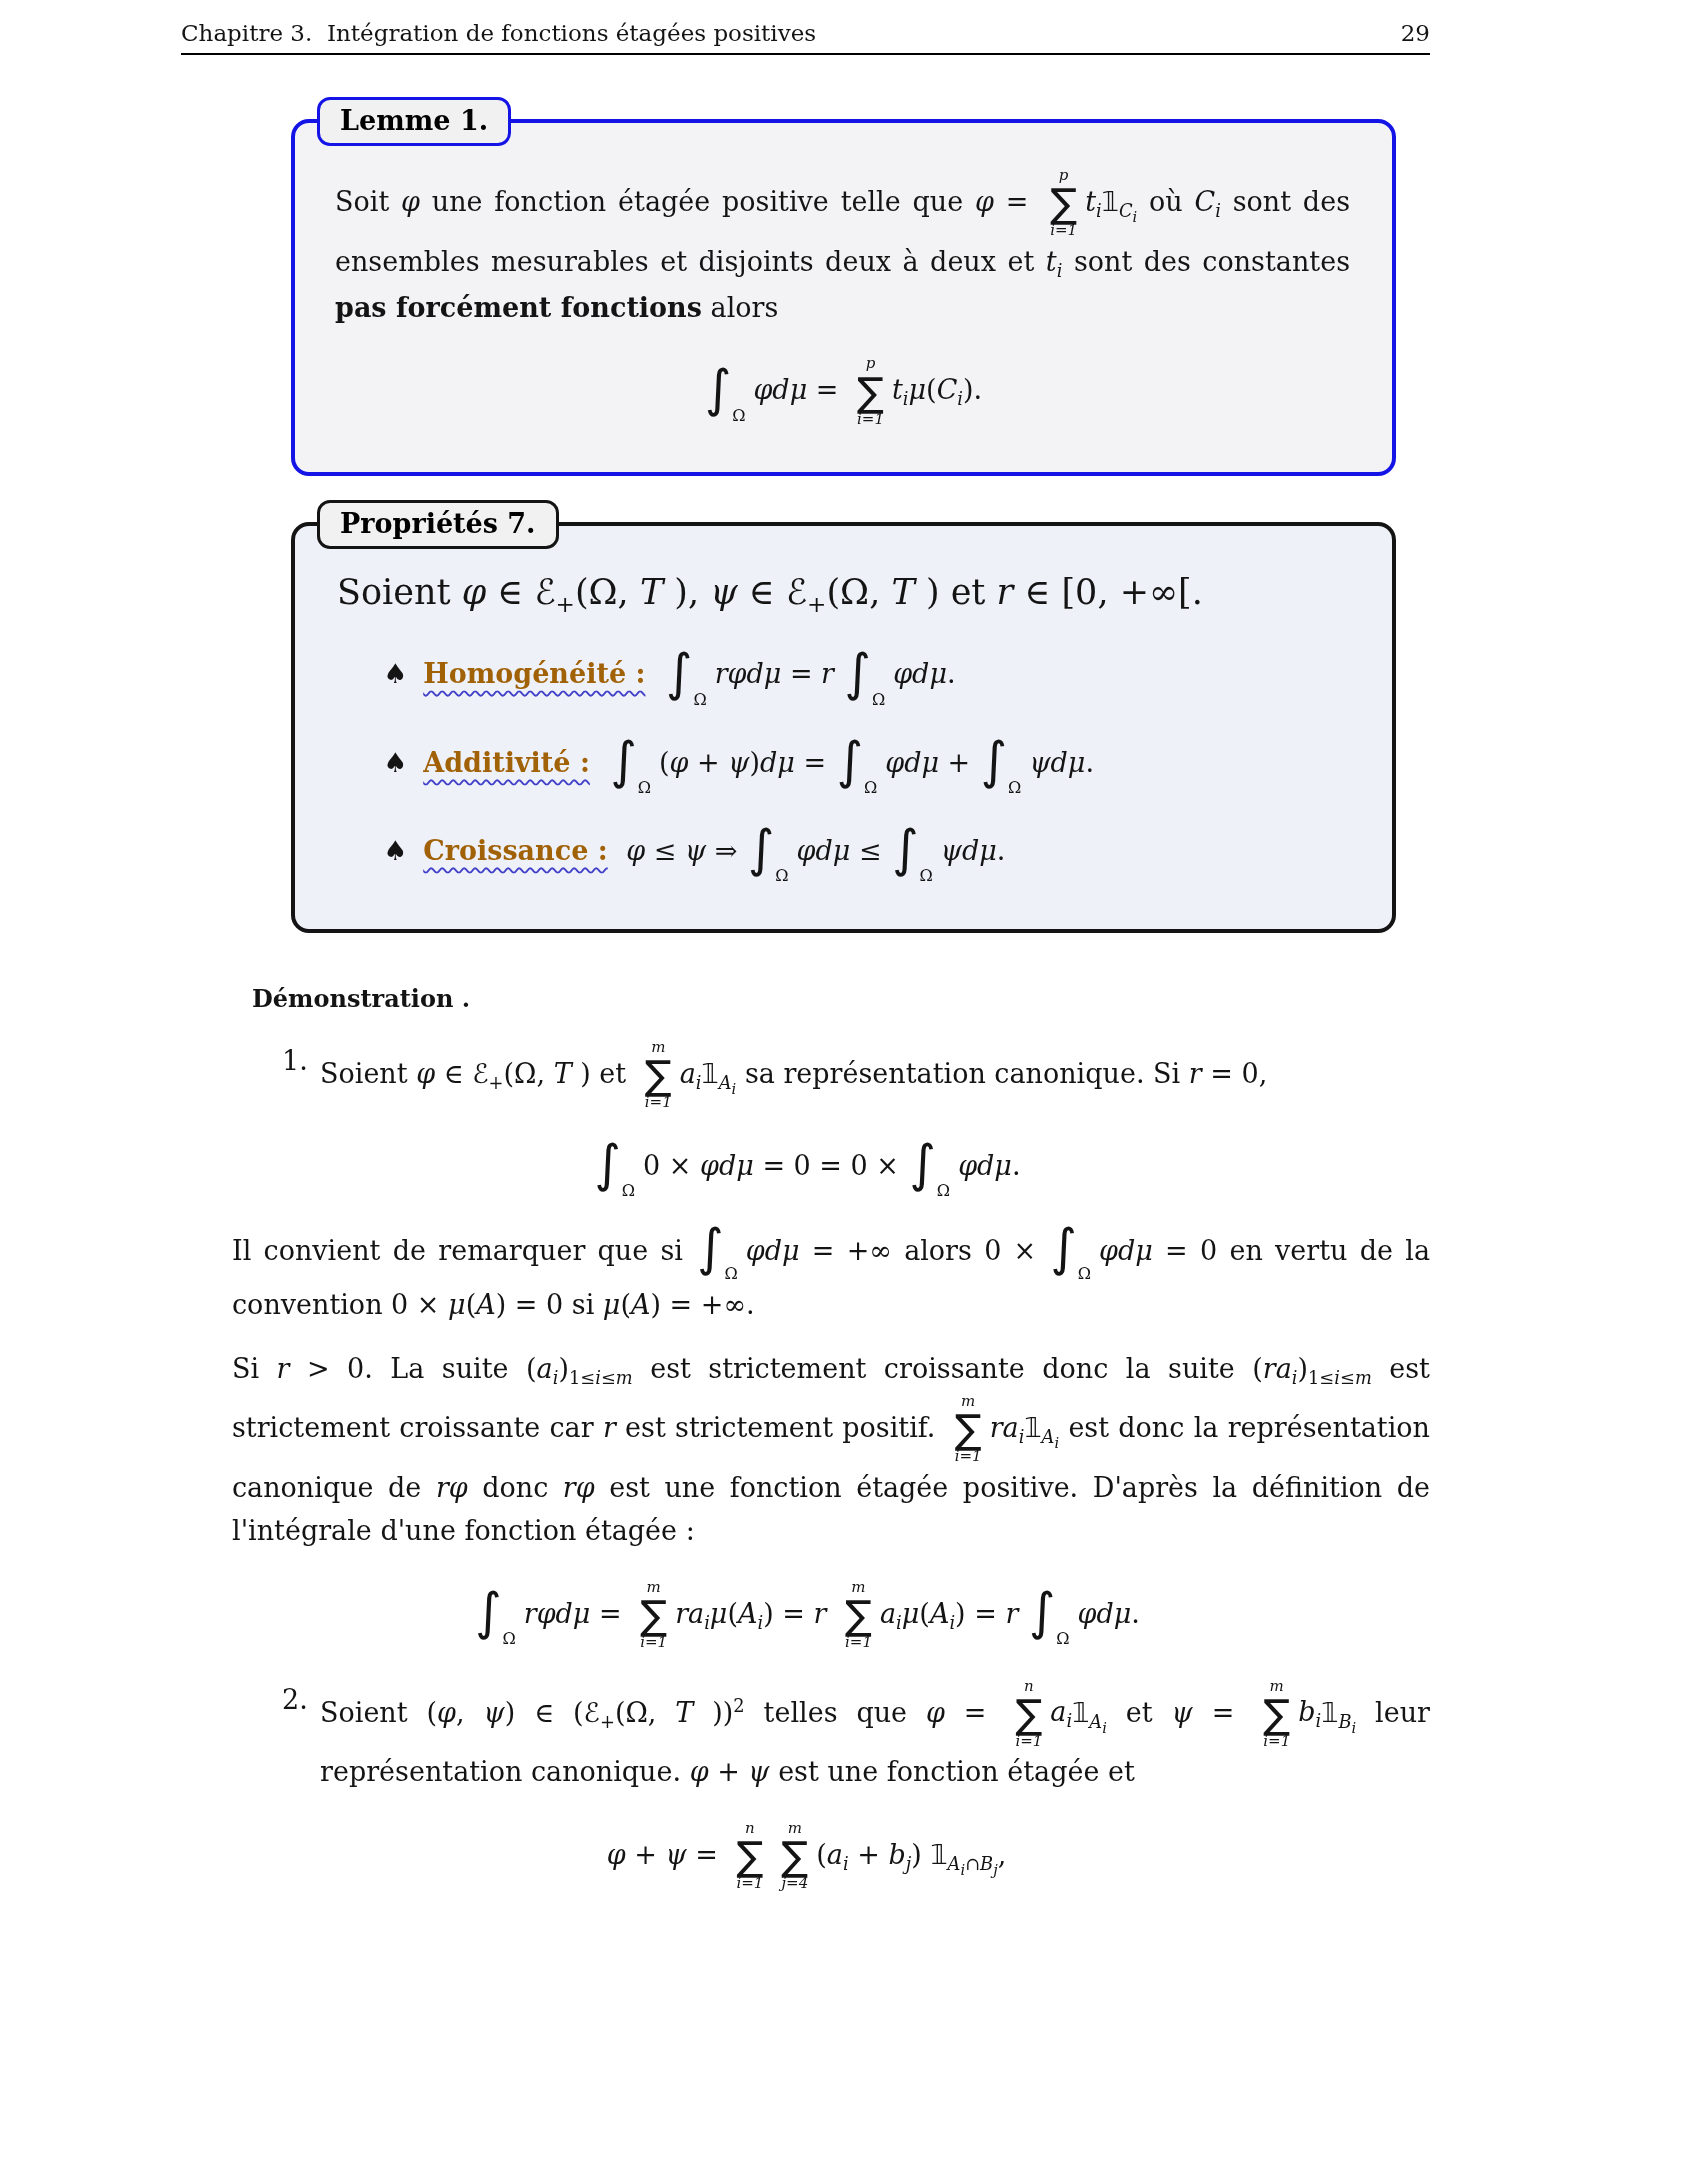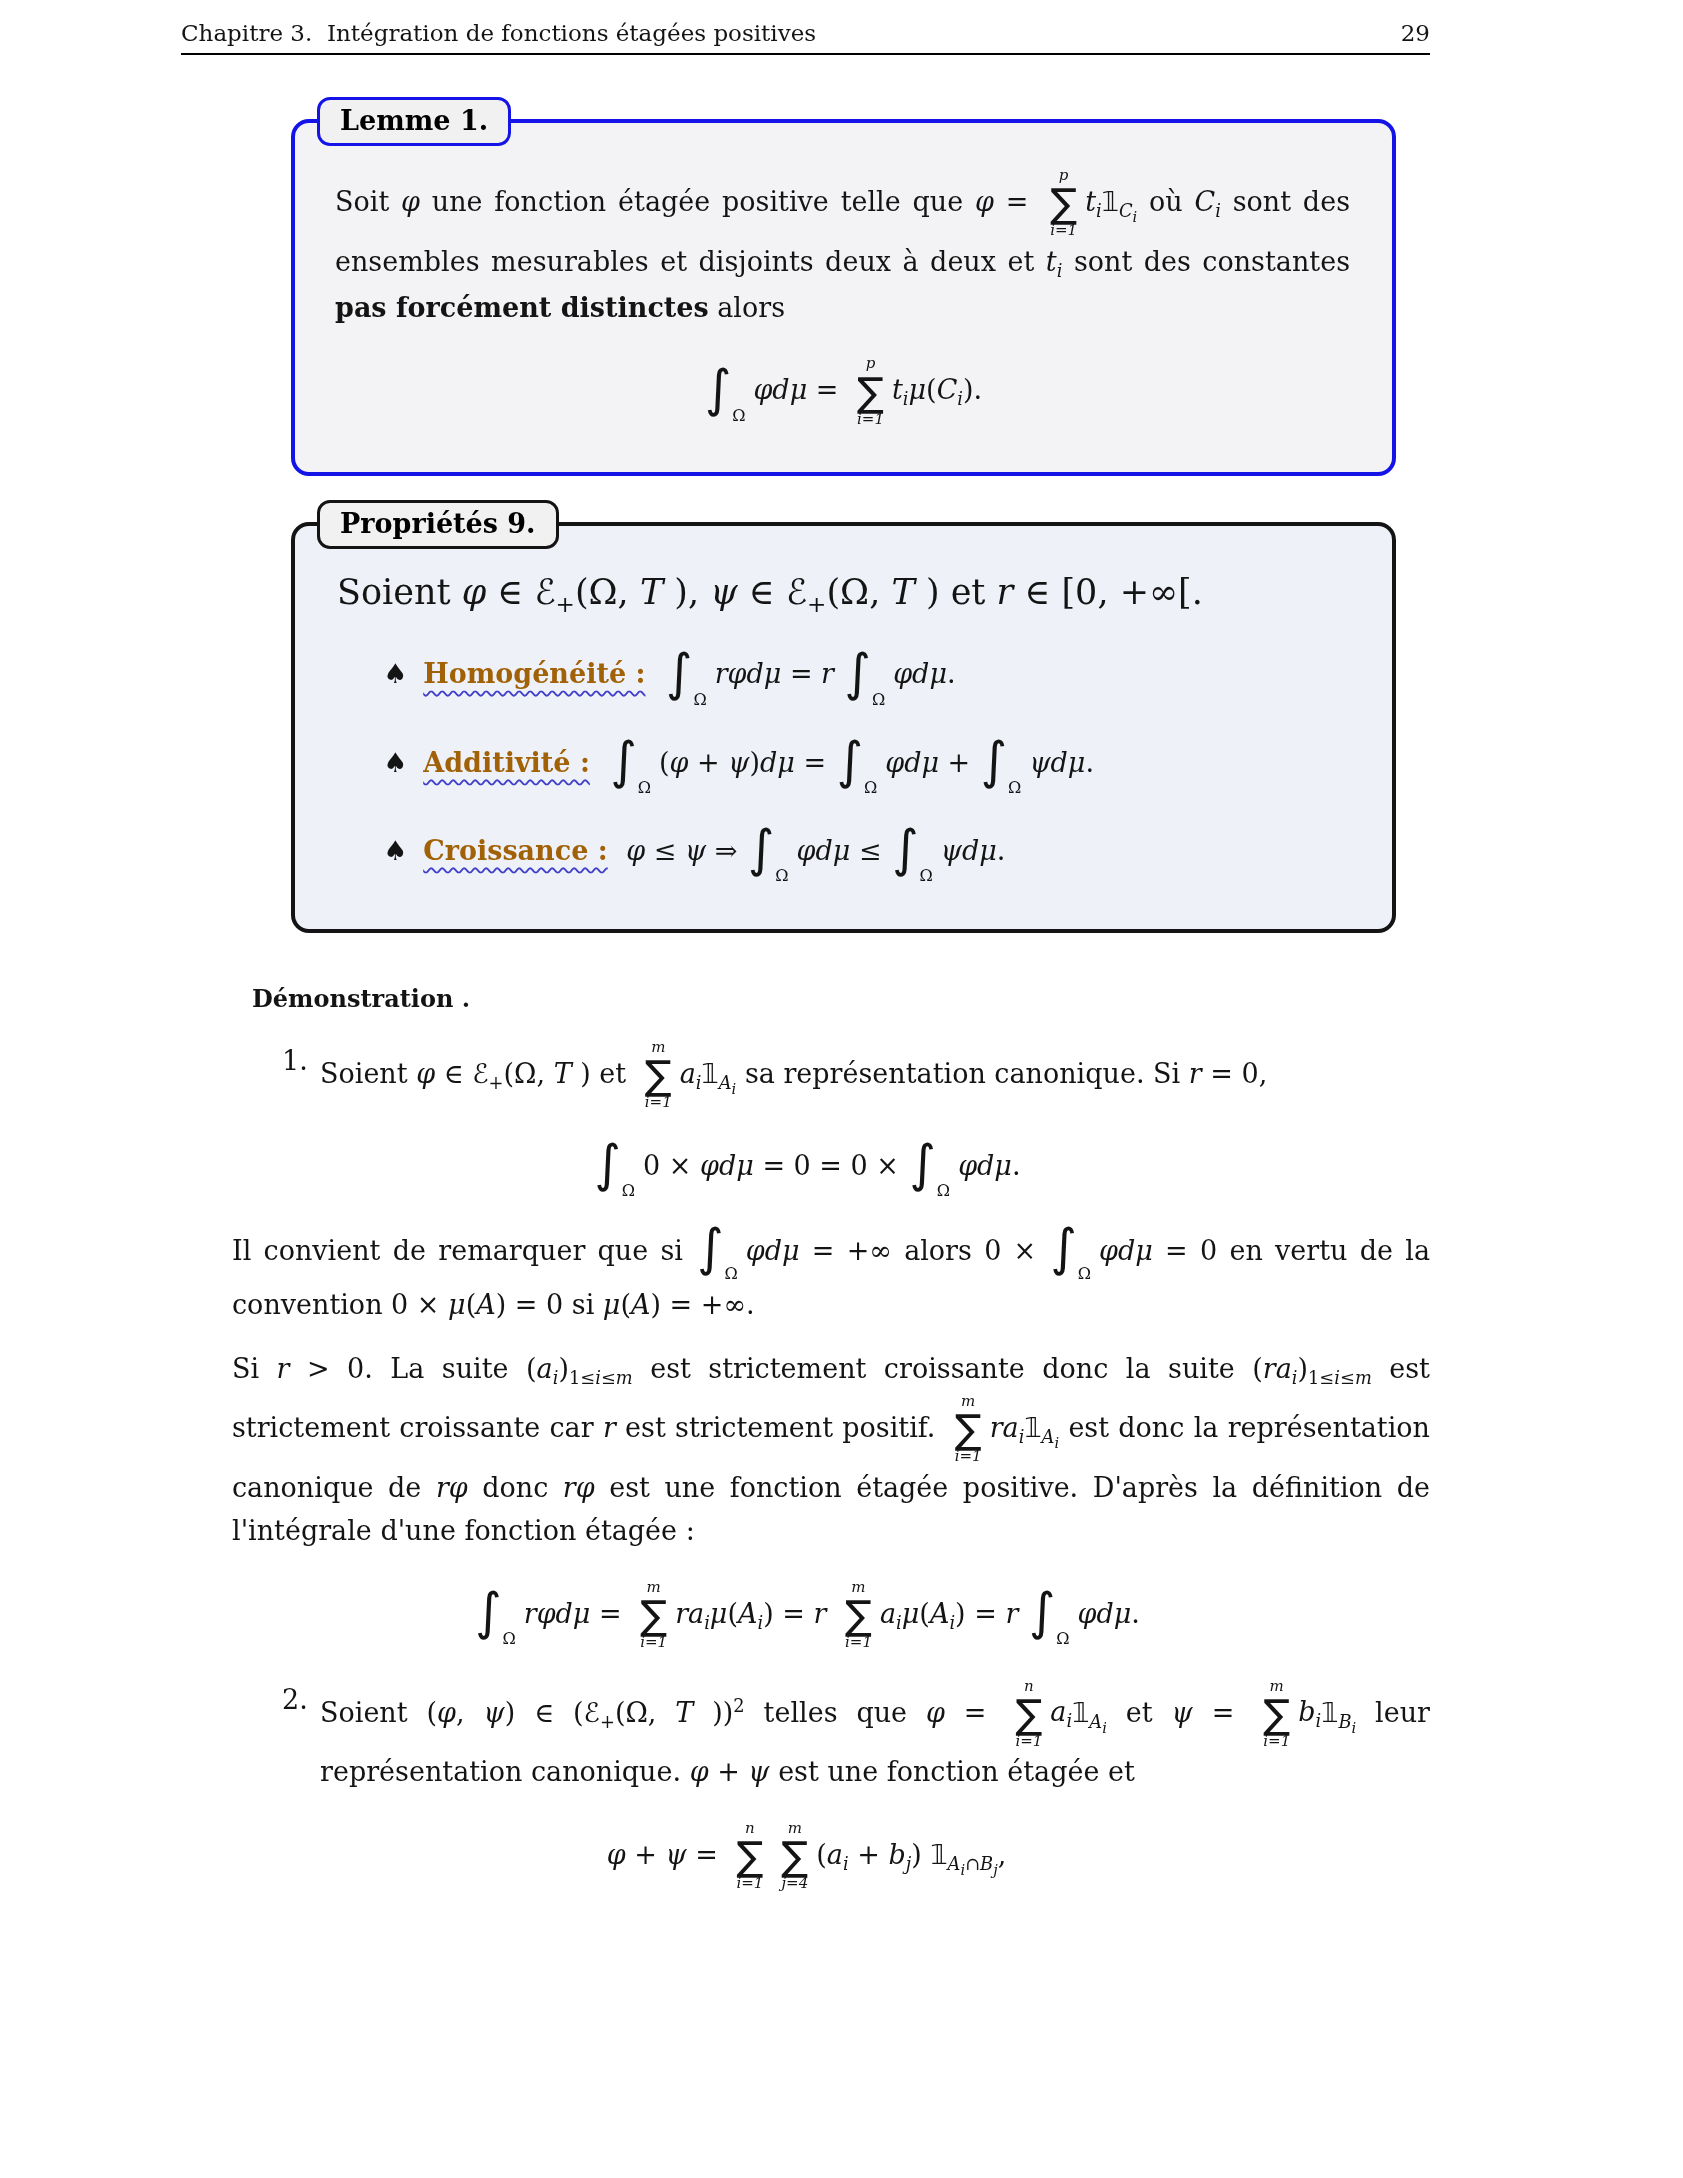--- a/index.html
+++ b/index.html
@@ -89,31 +89,31 @@
   <div class="main">
 
     <section class="thmbox blue">
       <div class="badge">
         <span>Lemme 1.</span>
       </div>
       <div class="bodytext">Soit <i>φ</i> une fonction étagée positive telle que <i>φ</i> = <span class="sum">
             <span class="t">p</span>
             <span class="s">∑</span>
             <span class="b">i=1</span>
-          </span><i>t<sub>i</sub></i><span class="bb">𝟙</span><sub><i>C<sub>i</sub></i></sub> où <i>C<sub>i</sub></i> sont des ensembles mesurables et disjoints deux à deux et <i>t<sub>i</sub></i> sont des constantes <b>pas forcément distinctes</b> alors</div>
+          </span><i>t<sub>i</sub></i><span class="bb">𝟙</span><sub><i>C<sub>i</sub></i></sub> où <i>C<sub>i</sub></i> sont des ensembles mesurables et disjoints deux à deux et <i>t<sub>i</sub></i> sont des constantes <b>pas forcément fonctions</b> alors</div>
       <div class="eq"><span class="int"><span class="ig">∫</span><span class="iz">Ω</span></span><i>φdμ</i> = <span class="sum">
             <span class="t">p</span>
             <span class="s">∑</span>
             <span class="b">i=1</span>
           </span><i>t<sub>i</sub>μ</i>(<i>C<sub>i</sub></i>).</div>
     </section>
 
     <section class="thmbox dark">
       <div class="badge">
-        <span>Propriétés 9.</span>
+        <span>Propriétés 7.</span>
       </div>
       <div class="prop-intro">Soient <i>φ</i> ∈ <span class="cal">ℰ</span><sub>+</sub>(Ω, <i>T</i> ), <i>ψ</i> ∈ <span class="cal">ℰ</span><sub>+</sub>(Ω, <i>T</i> ) et <i>r</i> ∈ [0, +∞[.</div>
 
       <div class="prop-item">
         <span class="spade">♠</span><span class="plabel">Homogénéité&nbsp;:</span>
         <span><span class="int"><span class="ig">∫</span><span class="iz">Ω</span></span><i>rφdμ</i> = <i>r</i> <span class="int"><span class="ig">∫</span><span class="iz">Ω</span></span><i>φdμ</i>.</span>
       </div>
 
       <div class="prop-item">
         <span class="spade">♠</span><span class="plabel">Additivité&nbsp;:</span>

